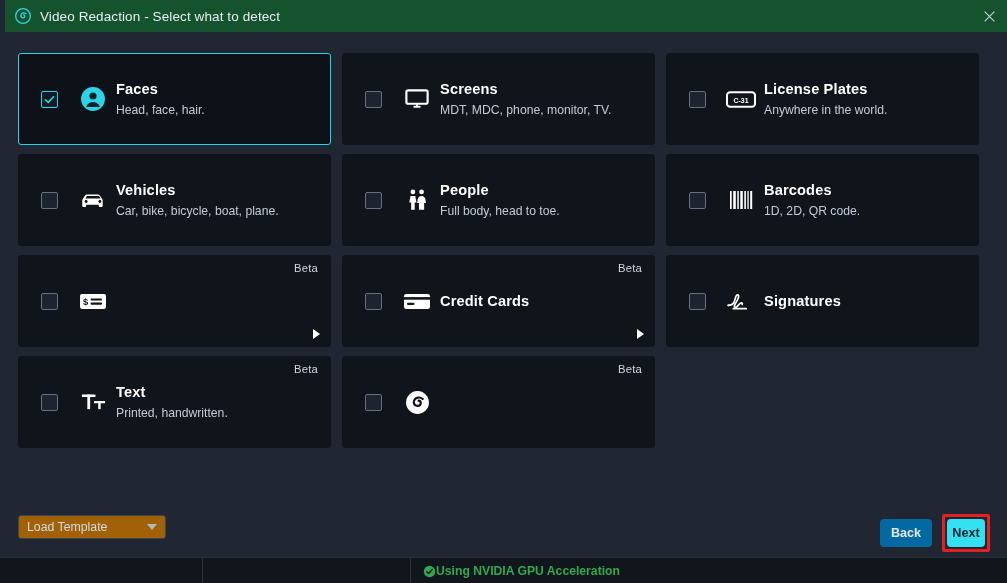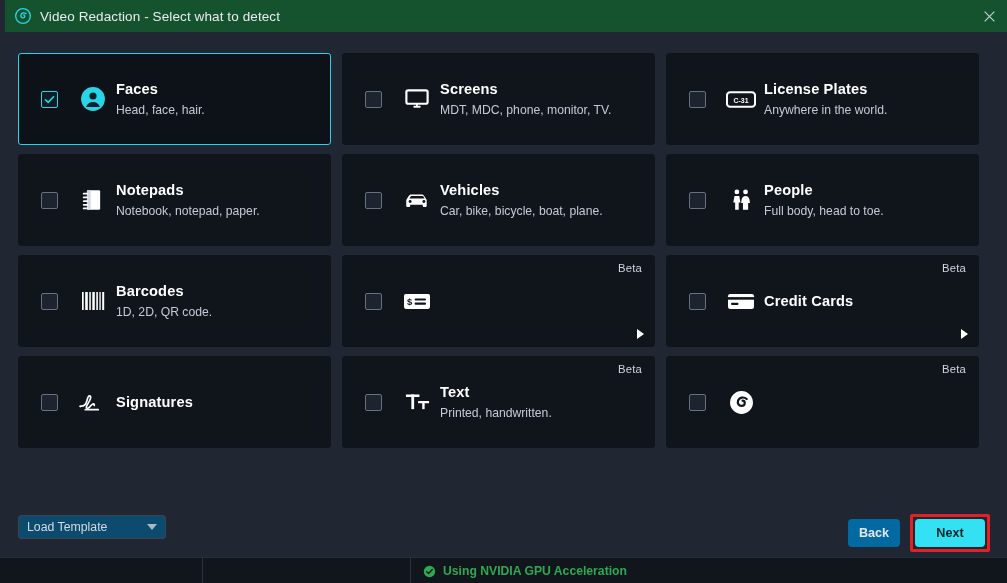--- a/index.html
+++ b/index.html
@@ -87,57 +87,57 @@
     border-left: 7px solid #ffffff;
     border-top: 5px solid transparent;
     border-bottom: 5px solid transparent;
   }
 
   
   .bottom { position: absolute; left: 0; top: 458px; width: 1007px; height: 98px; }
   .tmpl {
     position: absolute; left: 18px; top: 57px;
     width: 148px; height: 24px;
-    background: #0c4a6e; border: 1px solid #39434f; border-radius: 3px;
+    background: #a16207; border: 1px solid #39434f; border-radius: 3px;
     display: flex; align-items: center; padding: 0 8px;
   }
   .tmpl-label { font-size: 12.3px; color: #d3d9e2; flex: 1 1 auto; white-space: nowrap; }
   .tmpl-caret {
     width: 0; height: 0; border-left: 5px solid transparent;
     border-right: 5px solid transparent; border-top: 6px solid #aeb7c4;
   }
   .btns { position: absolute; right: 17px; top: 56px; display: flex; align-items: center; gap: 10px; }
   .btn-back {
     width: 52px; height: 28px; border-radius: 4px;
     background: #0369a1; color: #e3e8ef;
     font-size: 12.6px; font-weight: bold;
     display: flex; align-items: center; justify-content: center;
   }
   .next-wrap { position: relative; padding: 5px; }
   .next-hl {
     position: absolute; left: 0; top: 0; right: 0; bottom: 0;
     border: 3px solid #e42020; border-radius: 2px; pointer-events: none;
   }
   .btn-next {
-    width: 70px; height: 28px; border-radius: 4px;
+    width: 38px; height: 28px; border-radius: 4px;
     background: #33e1f2; color: #05232a;
     font-size: 12.6px; font-weight: bold;
     display: flex; align-items: center; justify-content: center;
   }
 
   
   .status {
     position: absolute; left: 0; top: 557px; width: 1007px; height: 26px;
     background: #11161d; border-top: 1px solid #262e3a;
     display: flex; align-items: center;
   }
   .st-cell { height: 26px; display: flex; align-items: center; }
   .st-1 { width: 203px; border-right: 1px solid #2a323e; }
   .st-2 { width: 208px; border-right: 1px solid #2a323e; }
-  .st-3 { flex: 1 1 auto; padding-left: 12px; gap: 7px; }
+  .st-3 { flex: 1 1 auto; padding-left: 12px; }
   .st-check { width: 13px; height: 13px; flex: 0 0 auto; }
   .st-text { font-size: 12.2px; font-weight: bold; color: #2fa84f; white-space: nowrap; }
 </style>
 </head>
 <body>
 
 <div id="app">
 
   <div class="titlebar">
     <span class="tb-logo">
@@ -197,40 +197,20 @@
     </svg>
         </div>
         <div class="txt">
           <div class="ttl">License Plates</div>
           <div class="dsc">Anywhere in the world.</div>
         </div>
       </div>
       <div class="card">
         <div class="cb"></div>
         <div class="ico">
-          <svg viewBox="0 0 24 24" width="26" height="26">
-      <rect x="6.4" y="3" width="12.2" height="18" rx="1.1" fill="#fff"></rect>
-      <rect x="6.4" y="3" width="3.4" height="18" fill="#cfd6e0"></rect>
-      <g stroke="#fff" stroke-width="1.6" stroke-linecap="round">
-        <path d="M3.4 6.2h3.6"></path>
-              <path d="M3.4 9.6h3.6"></path>
-              <path d="M3.4 13h3.6"></path>
-        <path d="M3.4 16.4h3.6"></path>
-              <path d="M3.4 19.8h3.6"></path>
-      </g>
-    </svg>
-        </div>
-        <div class="txt">
-          <div class="ttl">Notepads</div>
-          <div class="dsc">Notebook, notepad, paper.</div>
-        </div>
-      </div>
-      <div class="card">
-        <div class="cb"></div>
-        <div class="ico">
           <svg viewBox="0 0 26 18" width="28" height="20">
       <path d="M3 14.3V9.6c0-.6.2-1.1.5-1.6l2-3c.5-.8 1.3-1.2 2.2-1.2h9.6c.9 0 1.7.4 2.2 1.2l2 3c.3.5.5 1 .5 1.6v4.7c0 .7-.5 1.2-1.2 1.2h-1.3c-.7 0-1.2-.5-1.2-1.2v-.8H6.7v.8c0 .7-.5 1.2-1.2 1.2H4.2c-.7 0-1.2-.5-1.2-1.2z" fill="#fff"></path>
       <circle cx="6.6" cy="10.4" r="1.35" fill="#10151c"></circle>
       <circle cx="19.4" cy="10.4" r="1.35" fill="#10151c"></circle>
       <path d="M5.9 7.7 7.4 5.4h11.2l1.5 2.3z" fill="#10151c"></path>
     </svg>
         </div>
         <div class="txt">
           <div class="ttl">Vehicles</div>
           <div class="dsc">Car, bike, bicycle, boat, plane.</div>

